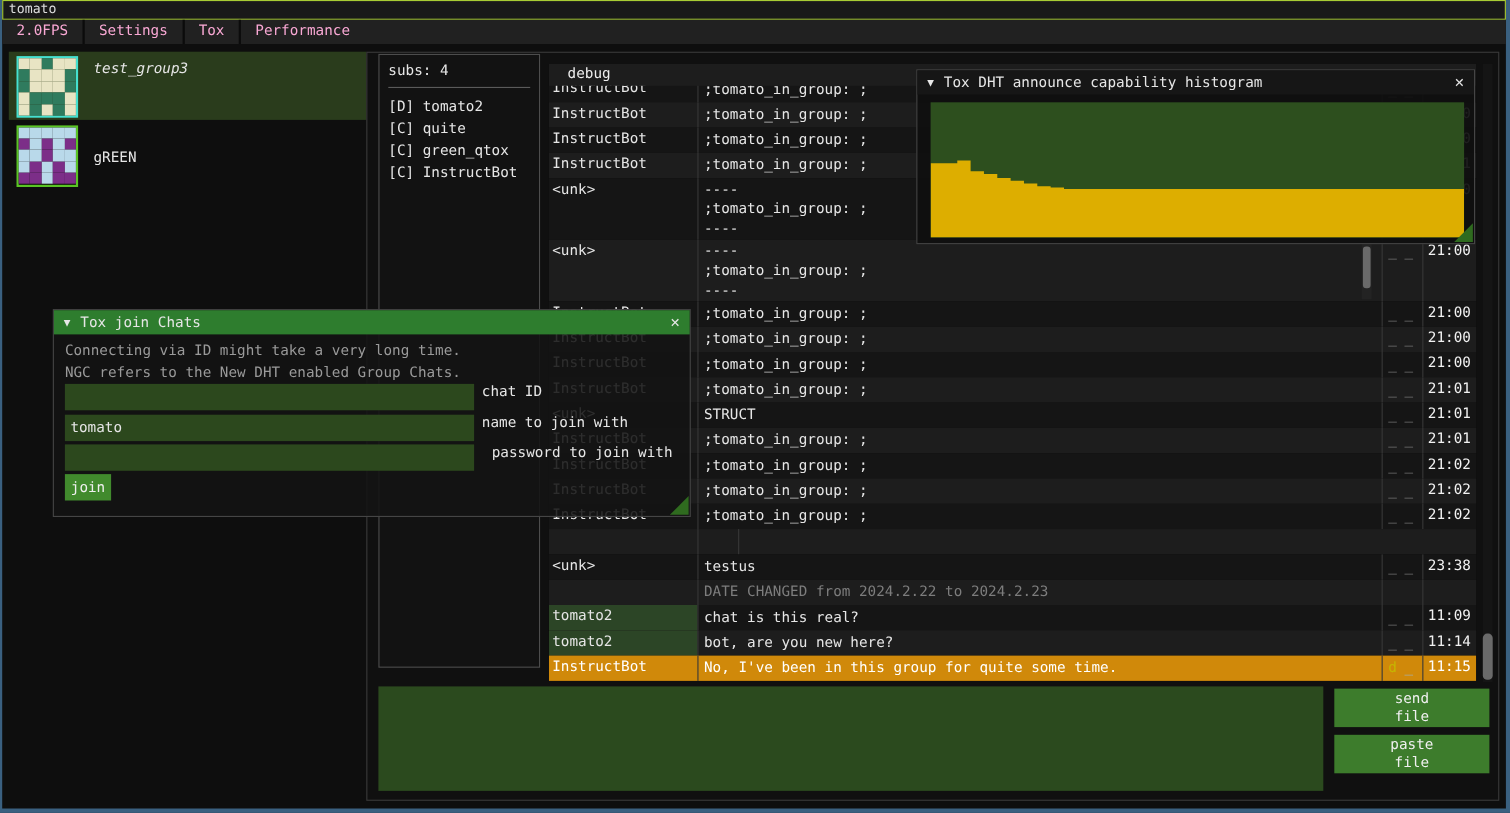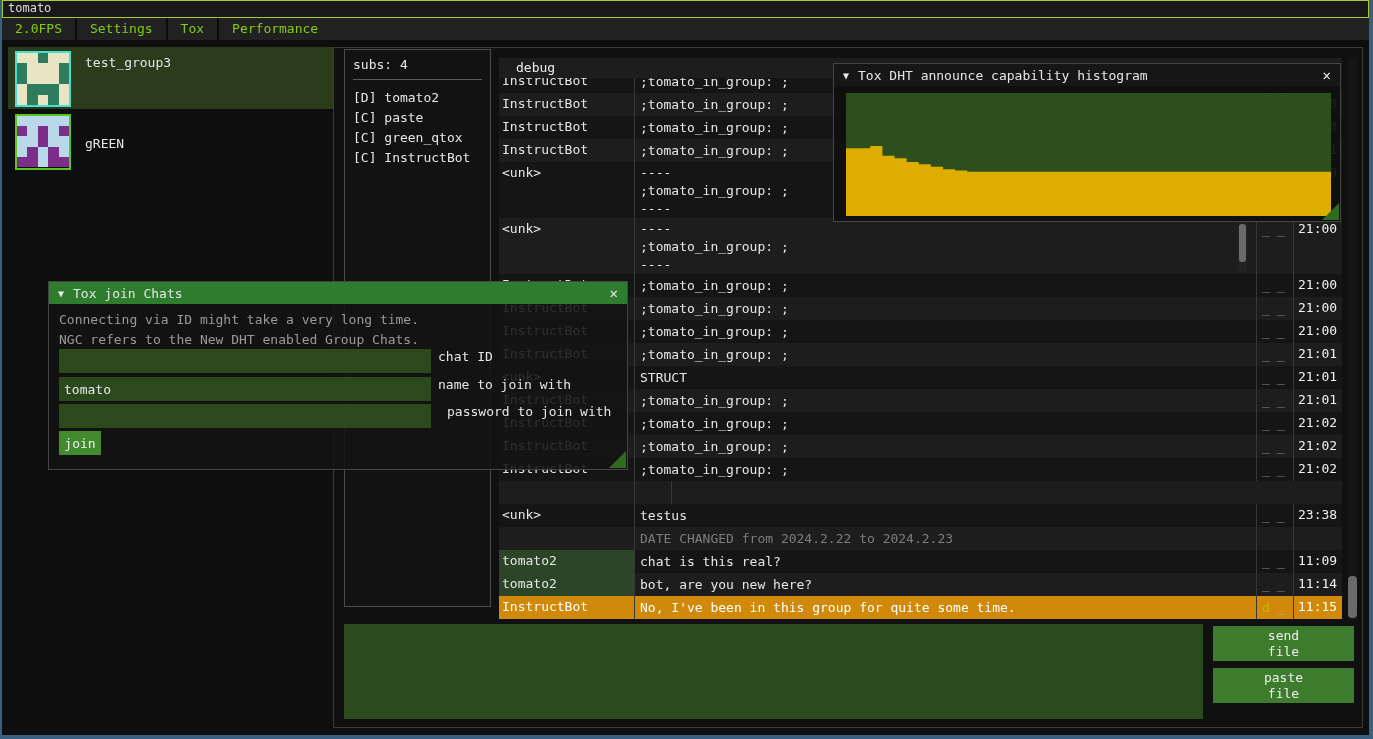--- a/index.html
+++ b/index.html
@@ -3,21 +3,21 @@
 <meta charset="utf-8">
 <style>
   *{margin:0;padding:0;box-sizing:border-box}
   html,body{background:#222}
   body{font-family:"DejaVu Sans Mono","Liberation Mono",monospace;font-size:13px;color:#e6e6e6}
   .screen{position:relative;width:1373px;height:739px;background:#3a6080;overflow:hidden}
   .frame{position:absolute;left:2px;top:0;right:4px;bottom:4px;background:#0e0e0e}
   .titlebar{position:absolute;left:2px;top:0;width:1367px;height:18px;background:#191919;
     border:1px solid #a8cc34;line-height:15px;padding:0 5px;font-size:12px;color:#dcdcdc}
   .menubar{position:absolute;left:2px;top:18px;width:1367px;height:22px;background:#212121;display:flex}
-  .menu-item{padding:3px 13px;color:#84cc16;white-space:nowrap}
+  .menu-item{padding:3px 13px;color:#f9a8d4;white-space:nowrap}
   .menu-sep{width:2px;background:#0b0b0b}
   
   .group{position:absolute;left:8px;width:325px;display:flex;gap:14px;padding:4px 7px}
   .group.selected{background:#2a3c1c}
   .avatar{width:56px;height:56px;border:2px solid #fff;display:grid;
     grid-template-columns:repeat(5,1fr);grid-template-rows:repeat(5,1fr);flex:0 0 auto}
   .group .glabel{margin-top:4px}
   
   .chatwin{position:absolute;left:333px;top:47px;width:1030px;height:681px;border:1px solid #3a3a3a;background:#101010}
   .members{position:absolute;left:10px;top:1px;width:147px;height:558px;border:1px solid #4d4d4d;padding:7px 8px;background:#121212}
@@ -84,21 +84,21 @@
       <div class="menu-item">2.0FPS</div>
       <div class="menu-sep"></div>
       <div class="menu-item">Settings</div>
       <div class="menu-sep"></div>
       <div class="menu-item">Tox</div>
       <div class="menu-sep"></div>
       <div class="menu-item">Performance</div>
     </div>
 
   <div id="groups">
-      <div class="group selected" style="top: 47px; height: 62px;">
+      <div class="group selected" style="top: 47px; height: 62px; font-style: italic;">
         <div class="avatar" style="border-color: rgb(69, 224, 207);">
           <div style="background: rgb(232, 228, 196);"></div>
           <div style="background: rgb(232, 228, 196);"></div>
           <div style="background: rgb(47, 123, 94);"></div>
           <div style="background: rgb(232, 228, 196);"></div>
           <div style="background: rgb(232, 228, 196);"></div>
           <div style="background: rgb(47, 123, 94);"></div>
           <div style="background: rgb(232, 228, 196);"></div>
           <div style="background: rgb(232, 228, 196);"></div>
           <div style="background: rgb(232, 228, 196);"></div>
@@ -152,21 +152,21 @@
         <div class="glabel">gREEN</div>
       </div>
     </div>
 
   <div class="chatwin">
     <div class="members">
       <div>subs: 4</div>
       <hr class="msep">
       <div id="member-list">
           <div class="member">[D] tomato2</div>
-          <div class="member">[C] paste</div>
+          <div class="member">[C] quite</div>
           <div class="member">[C] green_qtox</div>
           <div class="member">[C] InstructBot</div>
         </div>
     </div>
 
     <div class="chatlog">
       <div class="debug-header">debug</div>
       <div class="rows" id="chat-rows">
           <div class="row h1 sa">
             <div class="c-name">InstructBot</div>

